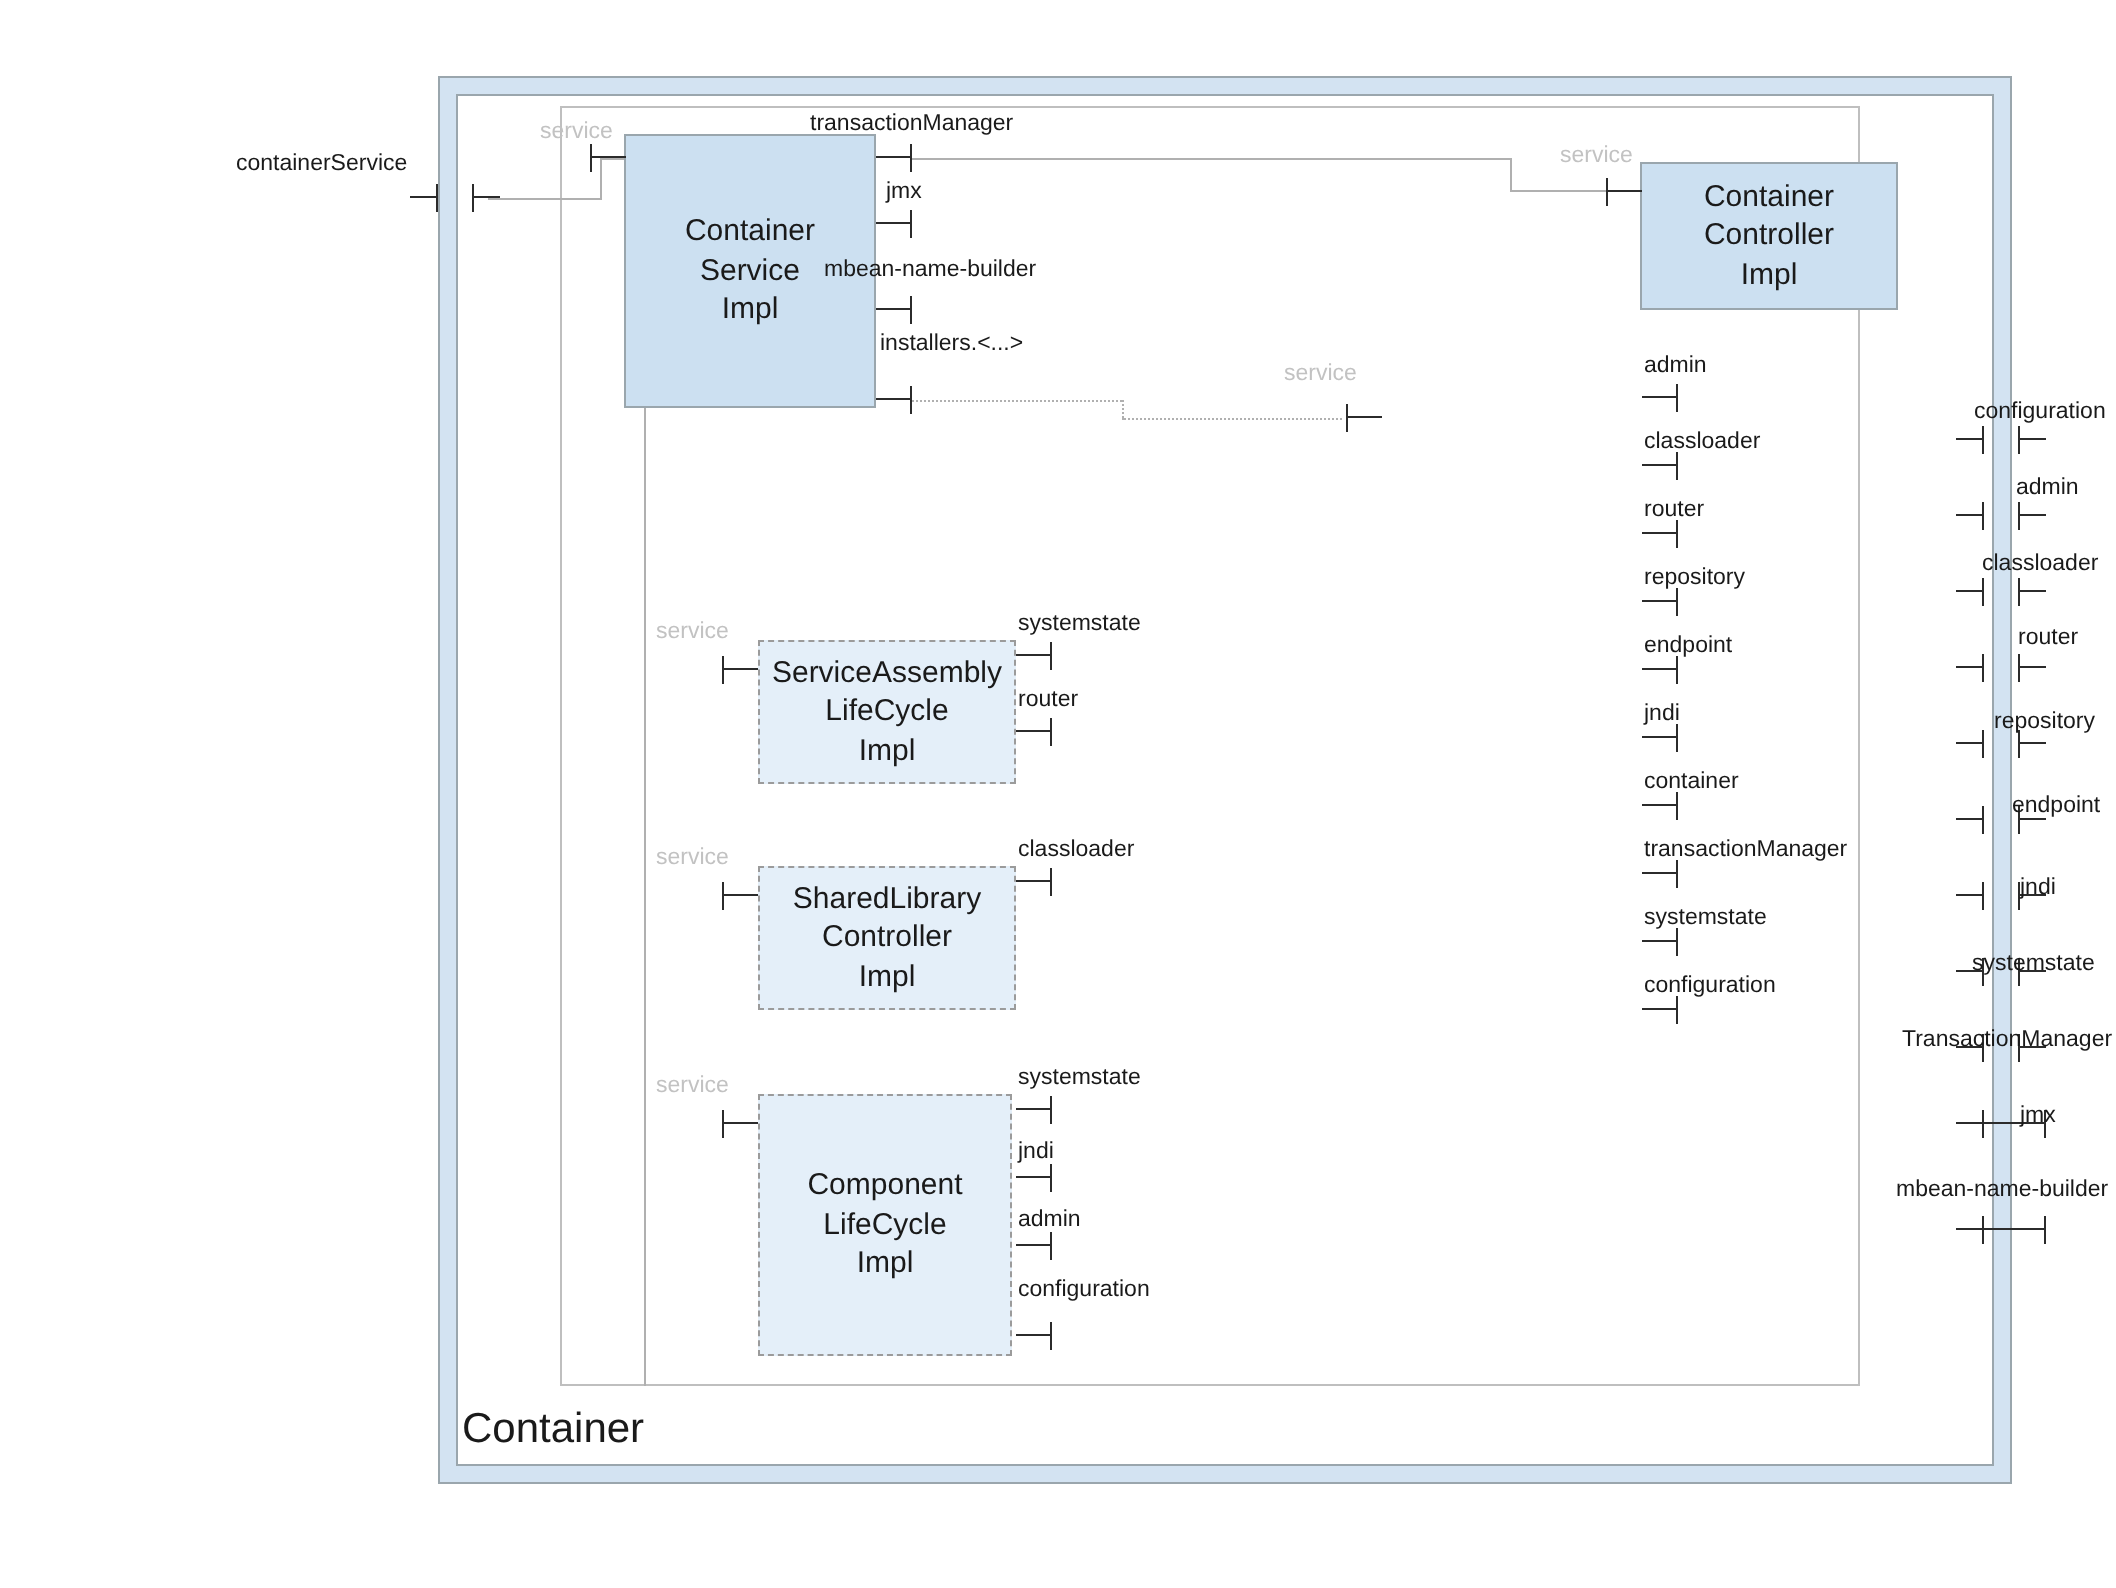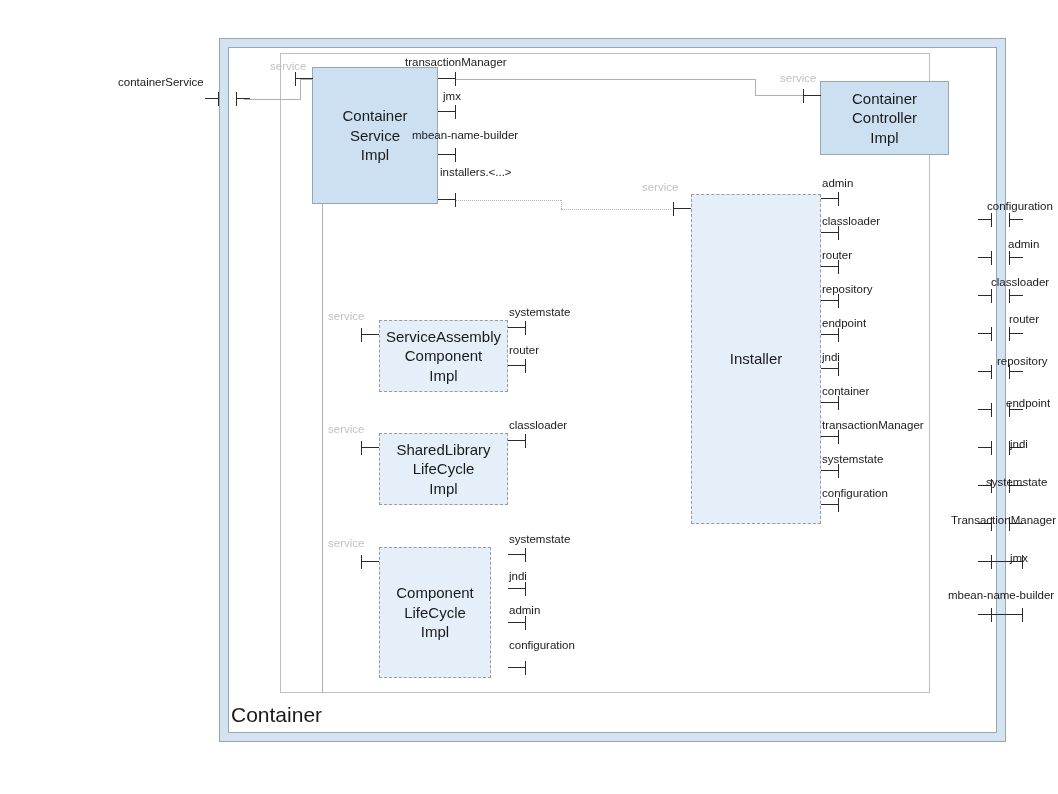--- a/index.html
+++ b/index.html
@@ -185,23 +185,20 @@
     <span class="box-label">Container
 Controller
 Impl</span>
   </div>
   <div class="port" style="left:803px; top:89px; width:18px;">
     <div class="stem" style="left:0px; width:18px;"></div>
     <div class="bar" style="left:0px;"></div>
   </div>
   <div class="port-label muted" style="left:780px; top:72px;">service</div>
 
-  <div class="box dashed" style="left:691px; top:194px; width:130px; height:330px; font-size:15px;">
-    <span class="box-label">Installer</span>
-  </div>
   <div class="port" style="left:673px; top:202px; width:18px;">
     <div class="stem" style="left:0px; width:18px;"></div>
     <div class="bar" style="left:0px;"></div>
   </div>
   <div class="port-label muted" style="left:642px; top:181px;">service</div>
 
   <div class="port" style="left:821px; top:192px; width:18px;">
     <div class="stem" style="left:0px; width:18px;"></div>
       <div class="bar" style="left:17px;"></div>
   </div>
@@ -256,21 +253,21 @@
   <div class="port-label" style="left:822px; top:453px;">systemstate</div>
 
   <div class="port" style="left:821px; top:498px; width:18px;">
     <div class="stem" style="left:0px; width:18px;"></div>
       <div class="bar" style="left:17px;"></div>
   </div>
   <div class="port-label" style="left:822px; top:487px;">configuration</div>
 
   <div class="box dashed" style="left:379px; top:320px; width:129px; height:72px; font-size:15px;">
     <span class="box-label">ServiceAssembly
-Component
+LifeCycle
 Impl</span>
   </div>
   <div class="port" style="left:361px; top:328px; width:18px;">
     <div class="stem" style="left:0px; width:18px;"></div>
       <div class="bar" style="left:0px;"></div>
   </div>
   <div class="port-label muted" style="left:328px; top:310px;">service</div>
 
   <div class="port" style="left:508px; top:321px; width:18px;">
     <div class="stem" style="left:0px; width:18px;"></div>
@@ -279,36 +276,36 @@
   <div class="port-label" style="left:509px; top:306px;">systemstate</div>
 
   <div class="port" style="left:508px; top:359px; width:18px;">
     <div class="stem" style="left:0px; width:18px;"></div>
       <div class="bar" style="left:17px;"></div>
   </div>
   <div class="port-label" style="left:509px; top:344px;">router</div>
 
   <div class="box dashed" style="left:379px; top:433px; width:129px; height:72px; font-size:15px;">
     <span class="box-label">SharedLibrary
-LifeCycle
+Controller
 Impl</span>
   </div>
   <div class="port" style="left:361px; top:441px; width:18px;">
     <div class="stem" style="left:0px; width:18px;"></div>
       <div class="bar" style="left:0px;"></div>
   </div>
   <div class="port-label muted" style="left:328px; top:423px;">service</div>
 
   <div class="port" style="left:508px; top:434px; width:18px;">
     <div class="stem" style="left:0px; width:18px;"></div>
       <div class="bar" style="left:17px;"></div>
   </div>
   <div class="port-label" style="left:509px; top:419px;">classloader</div>
 
-  <div class="box dashed" style="left:379px; top:547px; width:112px; height:131px; font-size:15px;">
+  <div class="box dashed" style="left:379px; top:547px; width:127px; height:131px; font-size:15px;">
     <span class="box-label">Component
 LifeCycle
 Impl</span>
   </div>
   <div class="port" style="left:361px; top:555px; width:18px;">
     <div class="stem" style="left:0px; width:18px;"></div>
       <div class="bar" style="left:0px;"></div>
   </div>
   <div class="port-label muted" style="left:328px; top:537px;">service</div>
 

